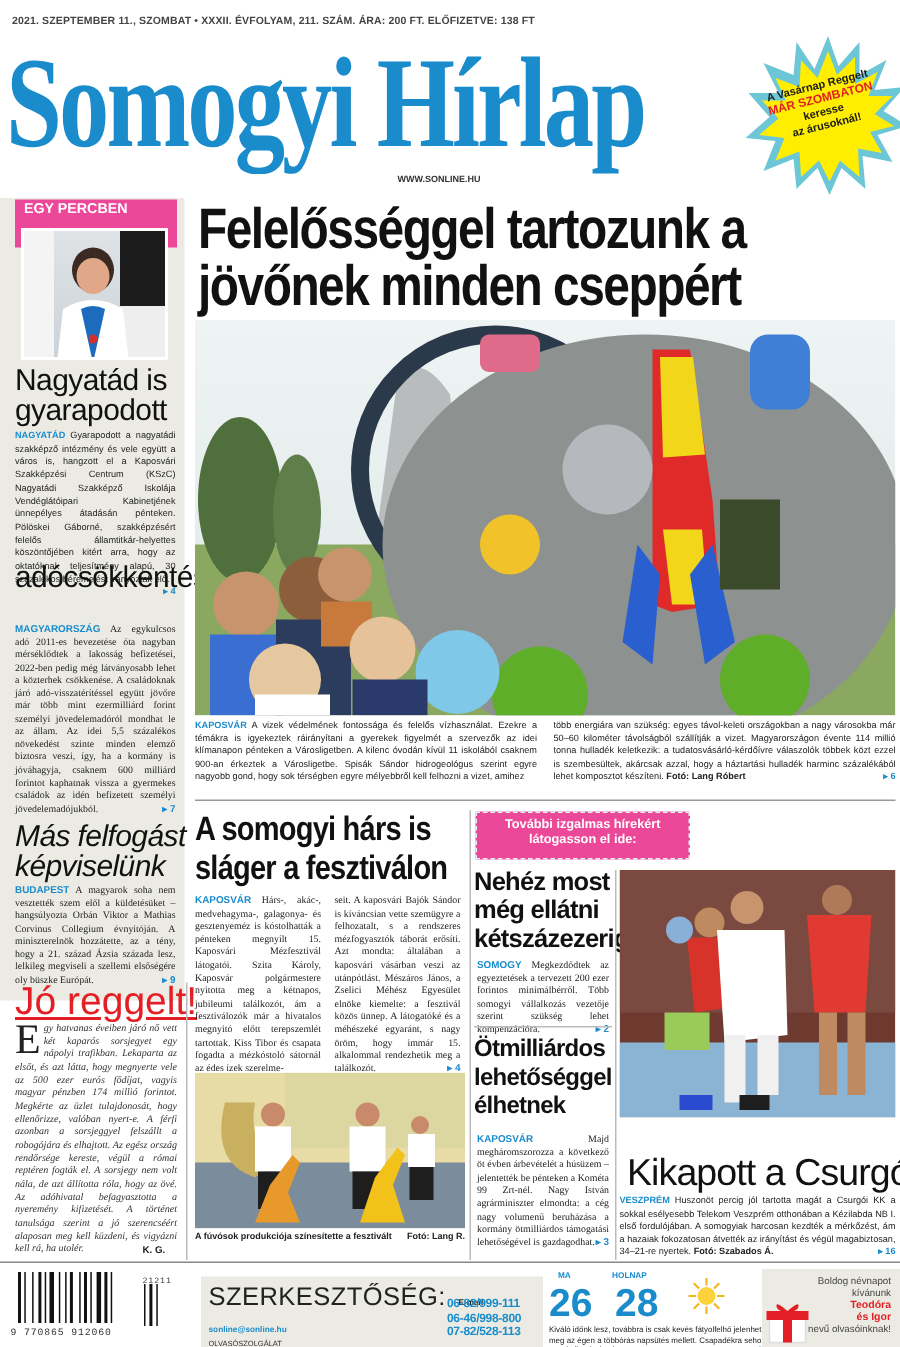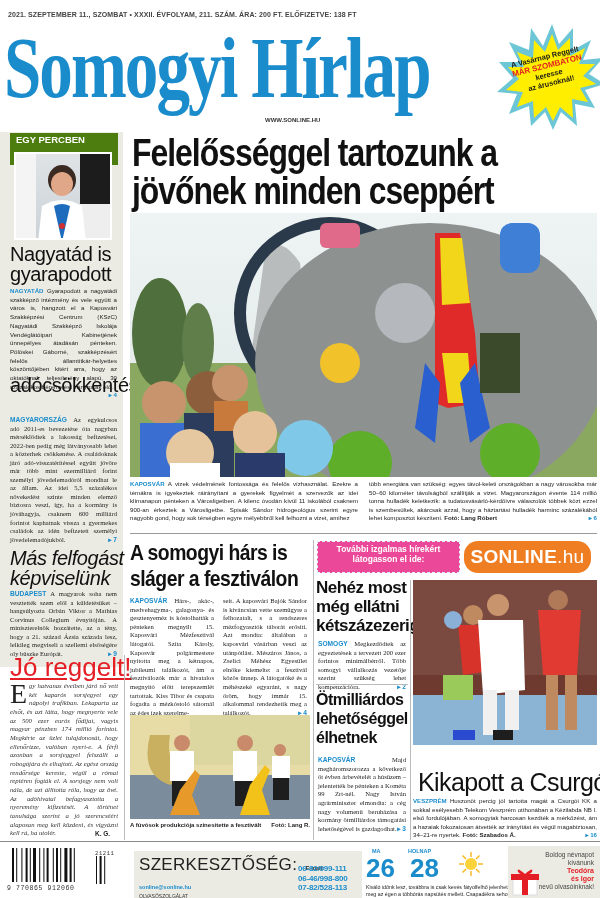--- a/index.html
+++ b/index.html
@@ -11,21 +11,21 @@
   
   .topline { left: 8px; top: 11px; font-size: 7px; font-weight: bold; color: #444; letter-spacing: 0.1px; white-space: nowrap; }
   .masthead { left: 4px; top: 22px; font-family: "Liberation Serif", serif; font-weight: bold; font-size: 86px; line-height: 92px; color: #1a8ccc; letter-spacing: -2.5px; transform: scaleX(0.78); transform-origin: left top; white-space: nowrap; }
   .website { left: 265px; top: 117px; font-size: 6px; font-weight: bold; color: #333; }
   .starburst { left: 495px; top: 22px; width: 110px; height: 110px; }
   .star-text { left: 506px; top: 52px; width: 84px; text-align: center; transform: rotate(-14deg); font-family: "Liberation Sans", sans-serif; font-weight: bold; font-size: 7.4px; line-height: 9px; color: #1a1a1a; }
   .star-text .red { color: #e31e24; font-size: 8px; }
 
   
   .leftcol { left: 0; top: 132px; width: 123px; height: 535px; background: #ecebe3; }
-  .egy-bar { left: 10px; top: 133px; width: 108px; height: 32px; background: #4d7c0f; color: #fff; font-weight: bold; font-size: 9.5px; line-height: 14px; padding-left: 6px; }
+  .egy-bar { left: 10px; top: 133px; width: 108px; height: 32px; background: #ec4899; color: #fff; font-weight: bold; font-size: 9.5px; line-height: 14px; padding-left: 6px; }
   .egy-photo { left: 14px; top: 152px; width: 98px; height: 88px; border: 2px solid #fff; overflow: hidden; background: linear-gradient(180deg,#dfe3e6 0%,#ccd3d8 100%); }
   .left-head { left: 10px; font-size: 20px; line-height: 20px; color: #111; letter-spacing: -0.4px; }
   .left-body { left: 10px; width: 107px; font-size: 6.1px; line-height: 8.7px; color: #222; text-align: justify; }
   .serif-body { font-family: "Liberation Serif", serif; font-size: 6.6px; line-height: 8.55px; }
   .kicker { color: #1a8ccc; font-weight: bold; font-family: "Liberation Sans", sans-serif; }
   .ref { color: #1a8ccc; font-weight: bold; float: right; font-family: "Liberation Sans", sans-serif; }
 
   .jo-head { left: 10px; top: 655px; font-size: 26px; color: #e31e24; line-height: 24px; text-decoration: underline; }
   .jo-body { left: 10px; top: 682px; width: 108px; font-family: "Liberation Serif", serif; font-style: italic; font-size: 6.7px; line-height: 8.65px; color: #333; text-align: justify; }
   .dropcap { float: left; font-family: "Liberation Serif", serif; font-size: 28px; line-height: 24px; margin-right: 2px; font-style: normal; color: #222; }
@@ -249,23 +249,20 @@
   <span style="float:right;">Fotó: Lang R.</span>
 </div>
 
 <div class="abs" style="left:313px; top:540px; width:1px; height:300px; background:#bbb;"></div>
 
 <div class="abs sonline">
   <div class="sonline-left">
     <div>További izgalmas hírekért</div>
     <div>látogasson el ide:</div>
   </div>
-  <div class="sonline-right">
-    <span>SONLINE</span><span class="hu">.hu</span>
-  </div>
 </div>
 
 <div class="abs nehez-head">
   <div>Nehéz most</div>
   <div>még ellátni</div>
   <div>kétszázezerig</div>
 </div>
 <div class="abs small-serif" style="left:318px; top:640px;">
   <span class="kicker">SOMOGY</span>
   <span>Megkezdődtek az egyeztetések a tervezett 200 ezer forintos minimálbérről. Több somogyi vállalkozás vezetője szerint szükség lehet kompenzációra.</span>

